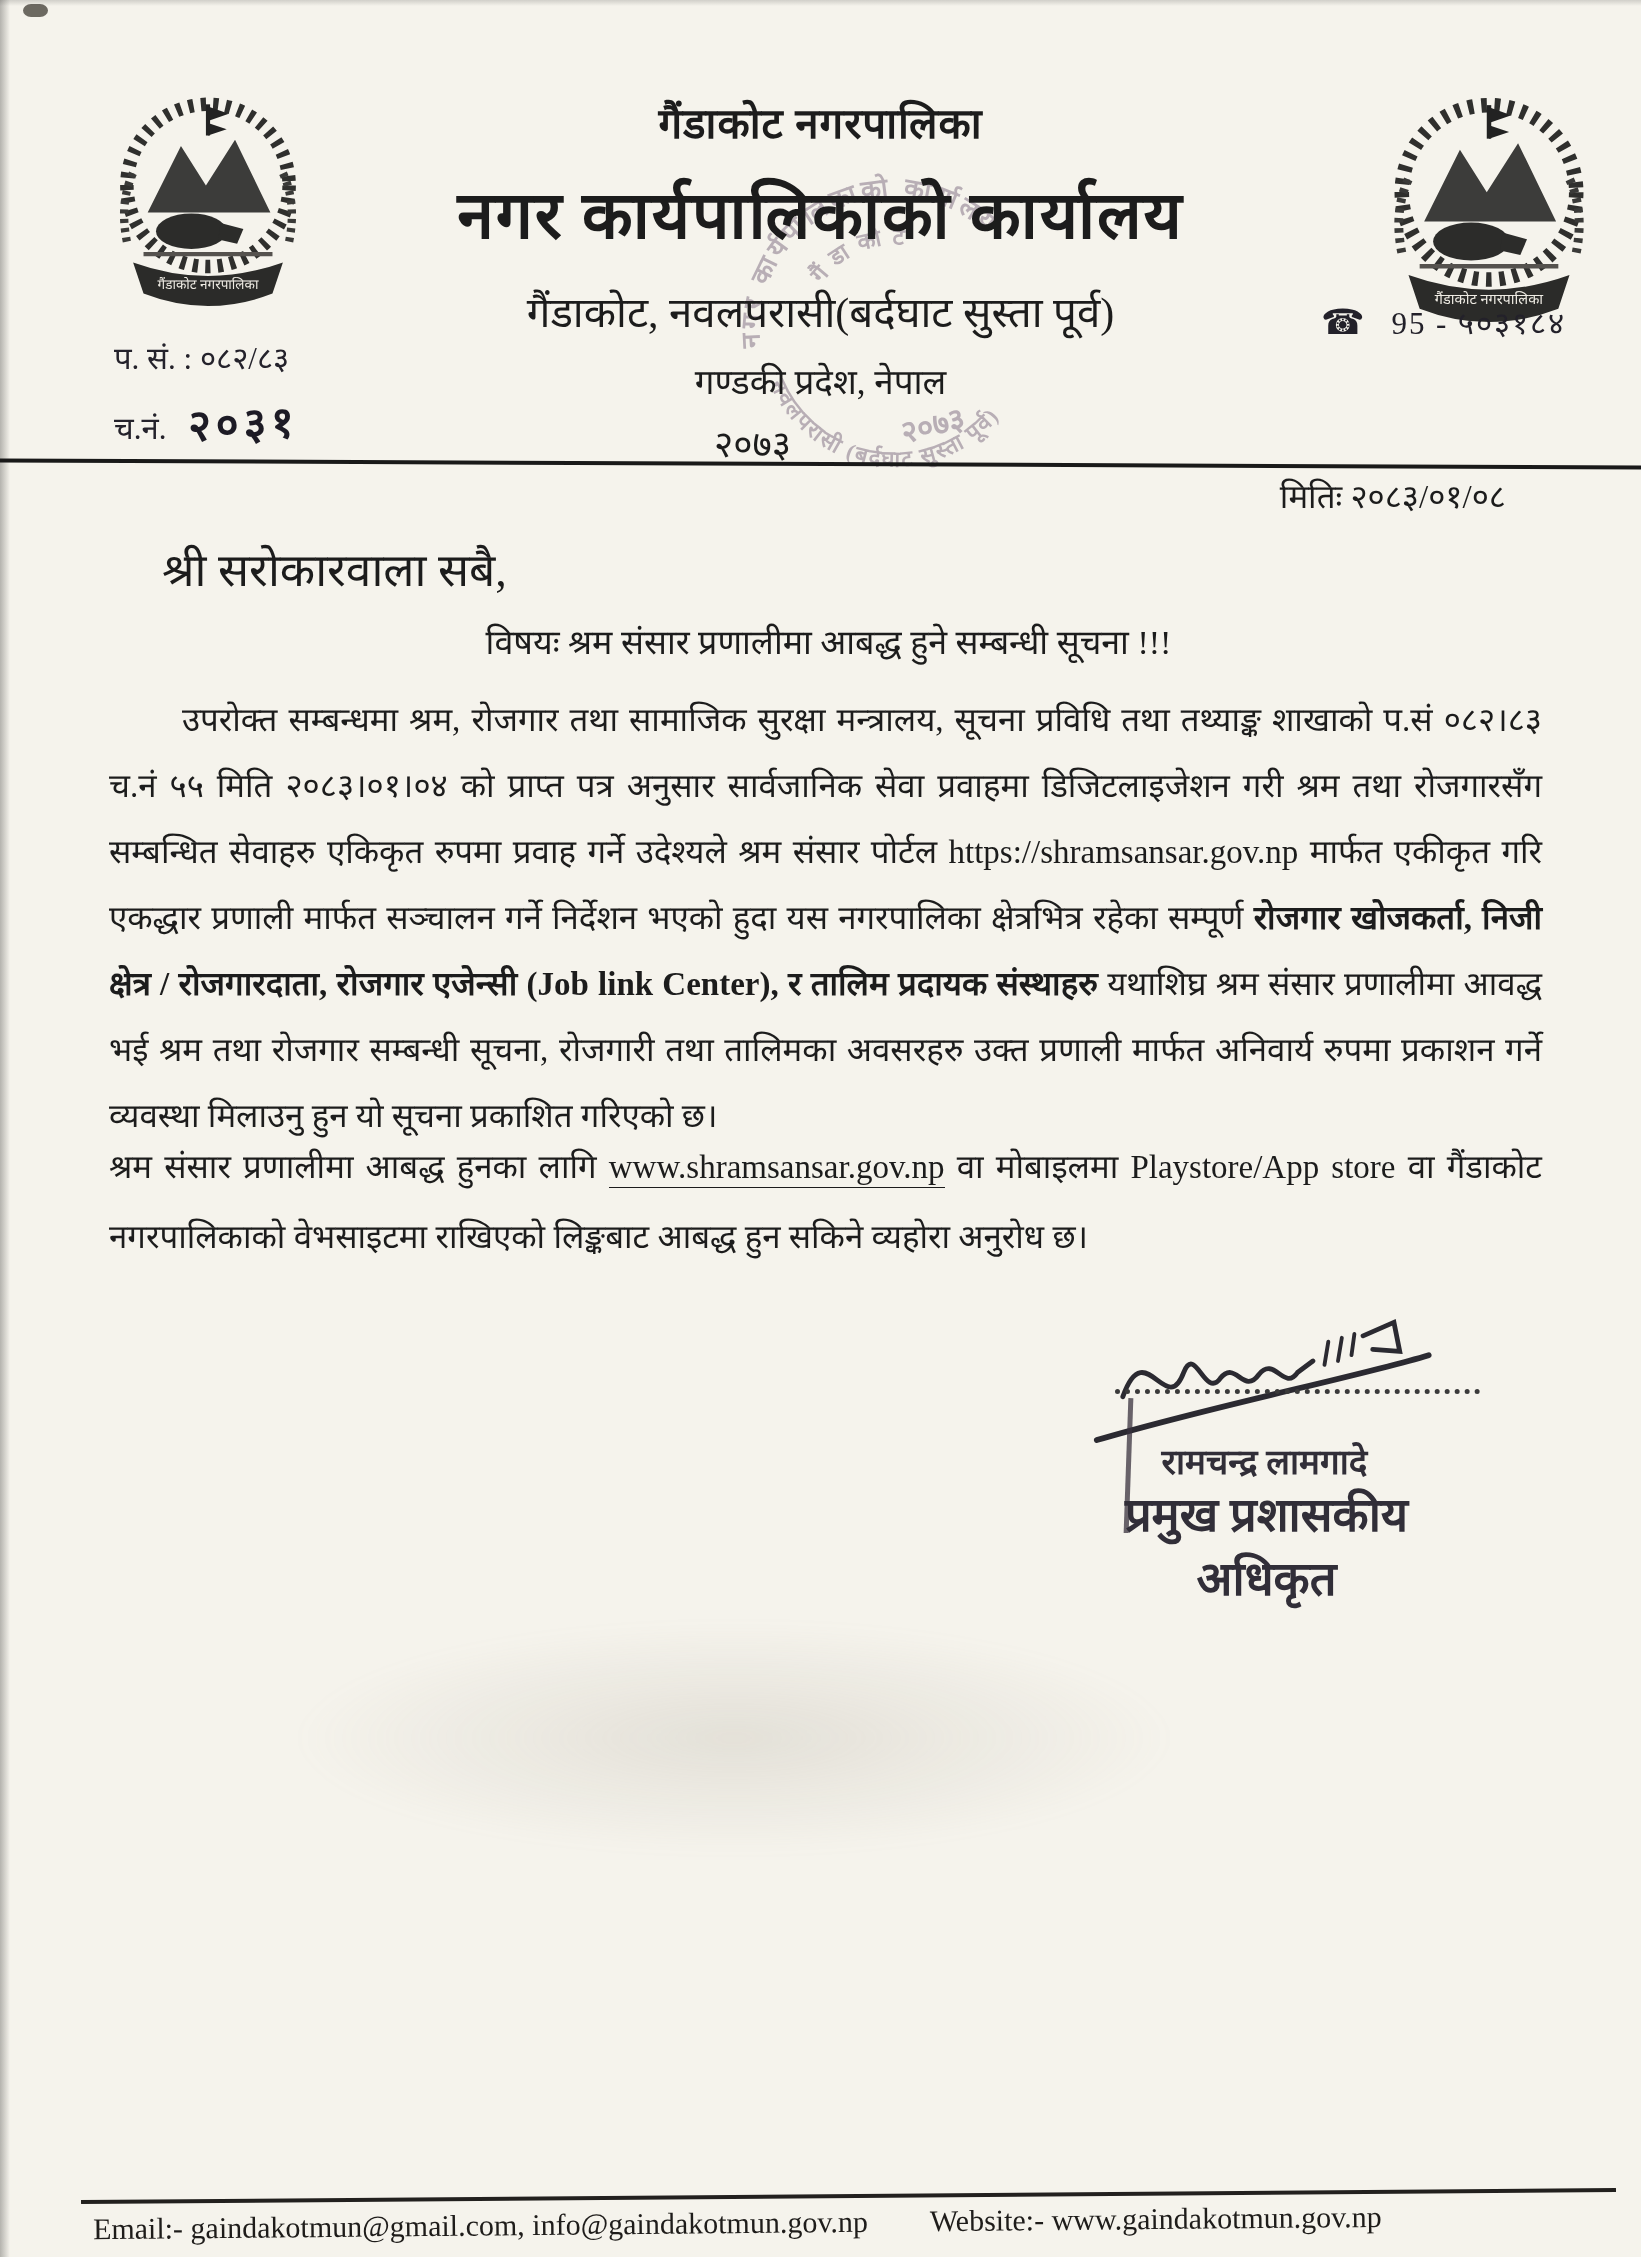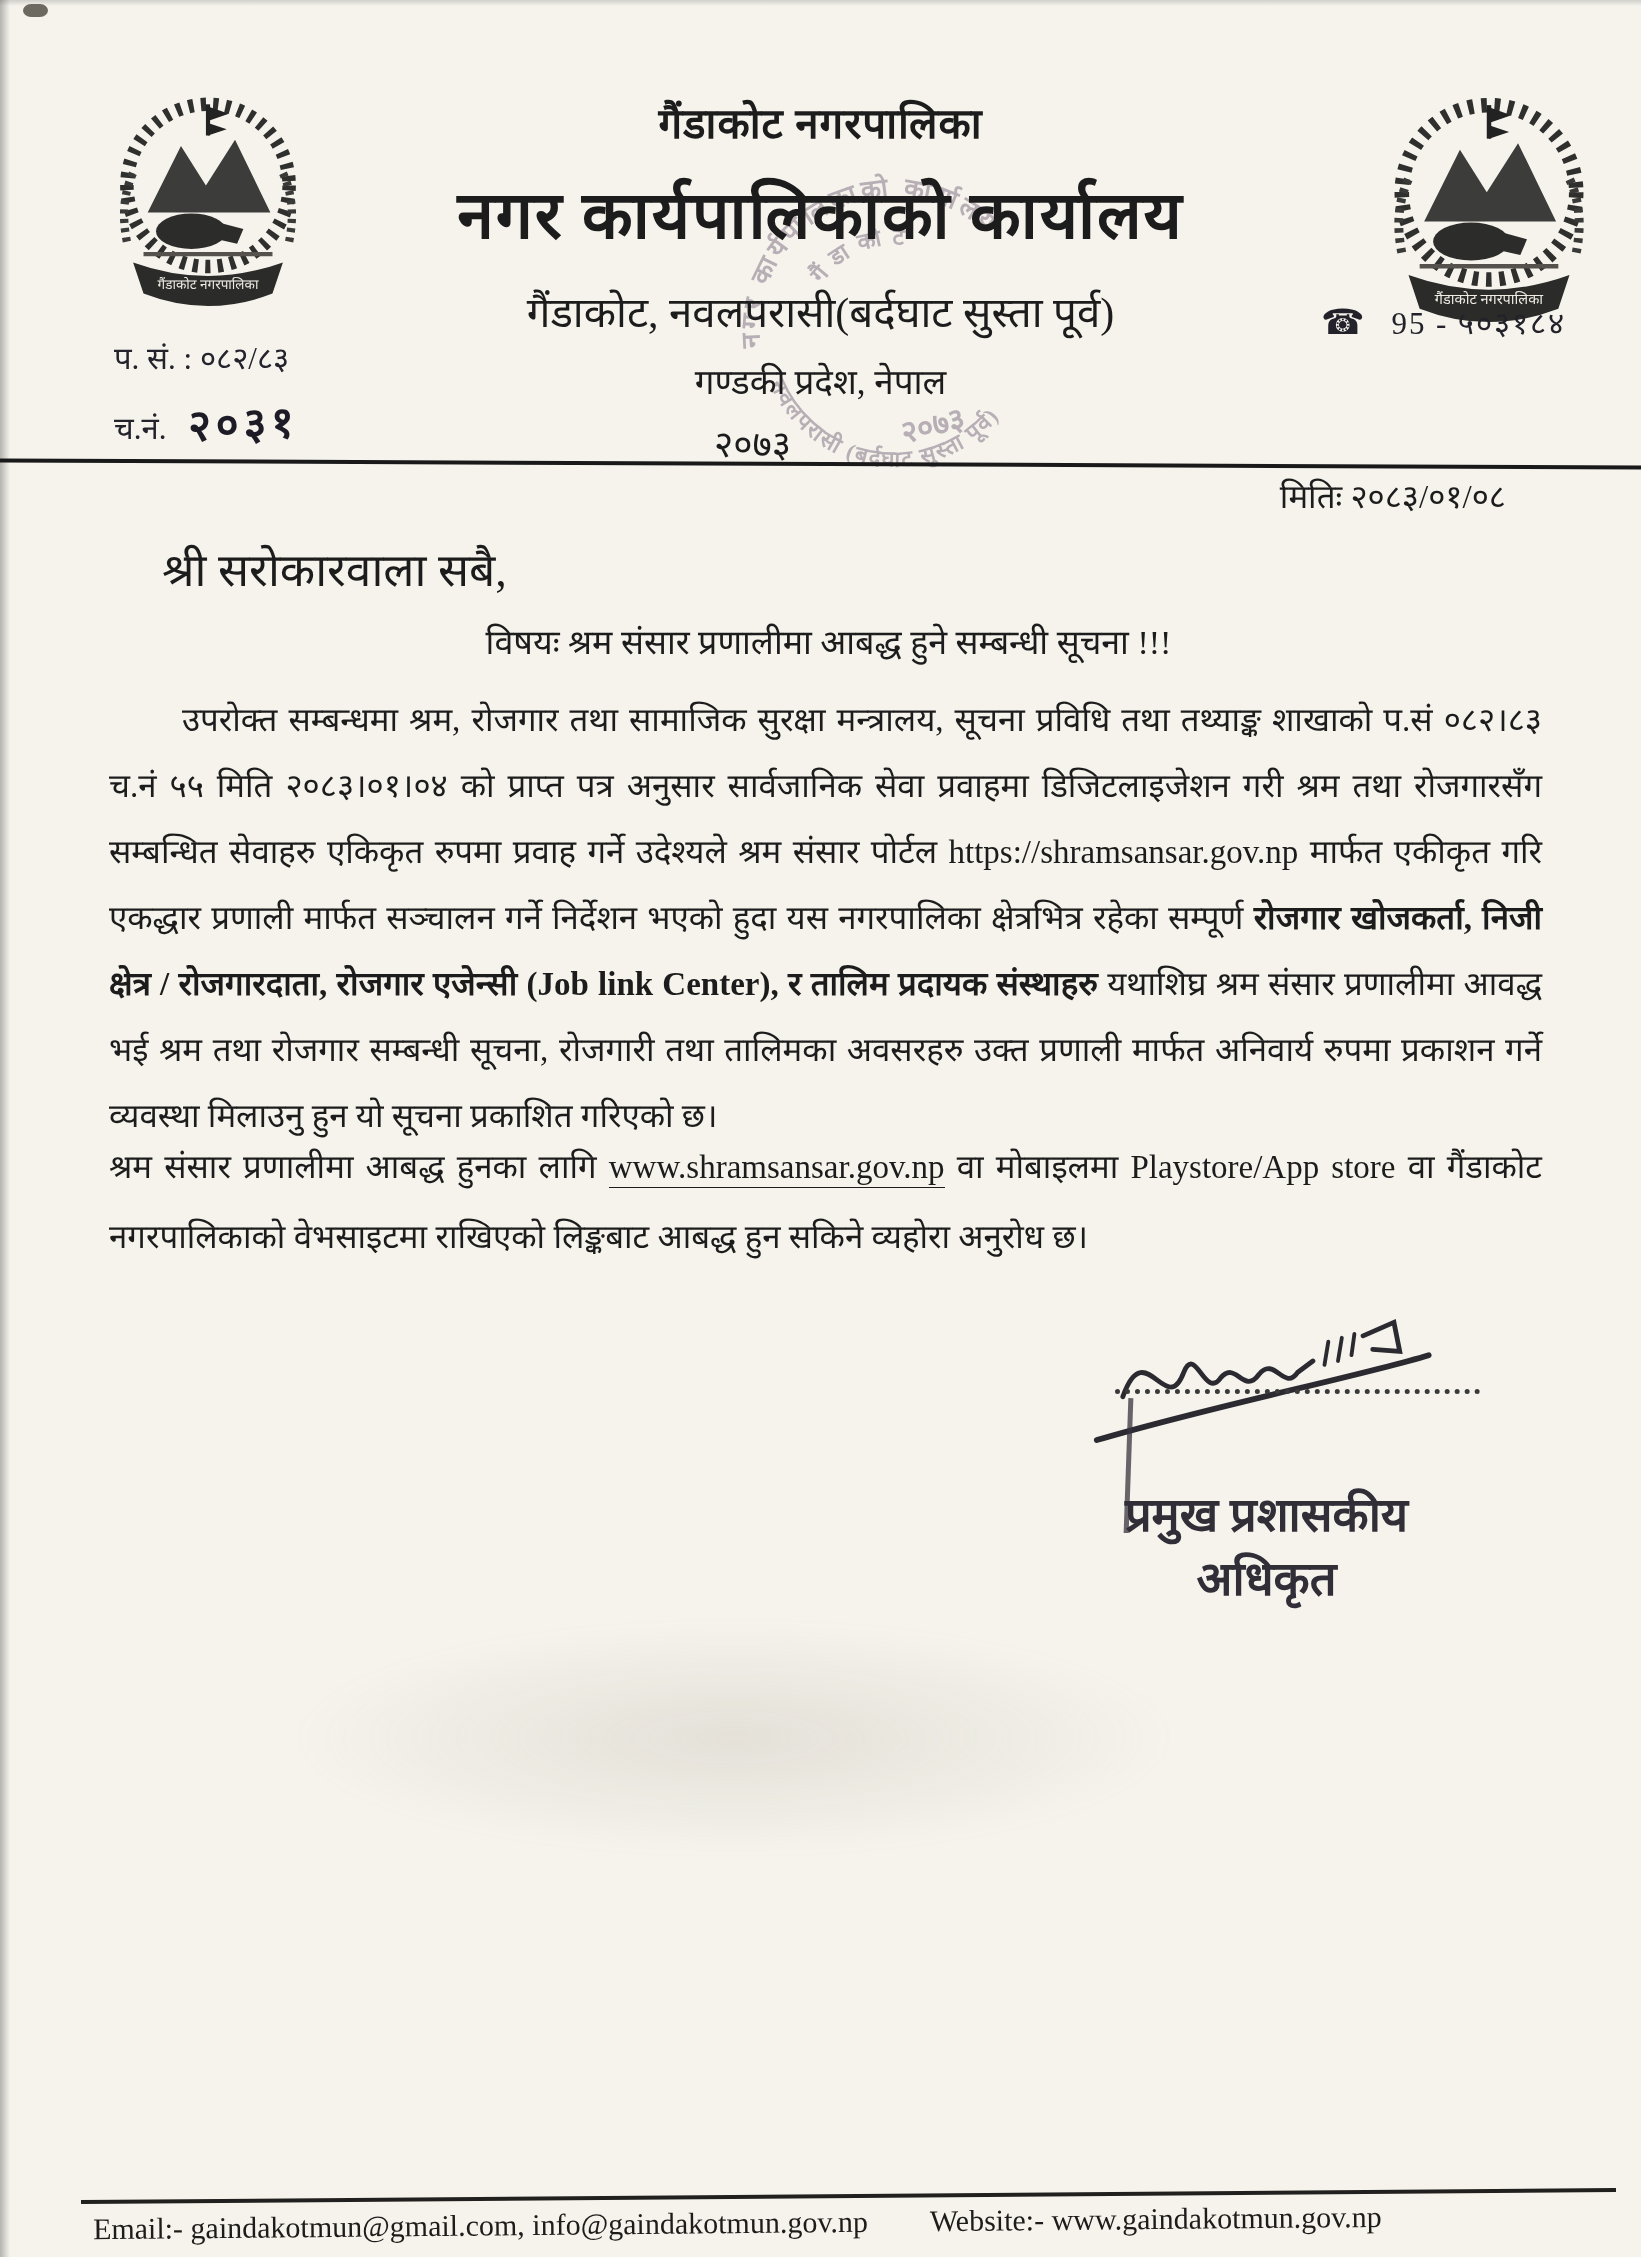--- a/index.html
+++ b/index.html
@@ -142,20 +142,21 @@
   <div class="para para2"><span>श्रम संसार प्रणालीमा आबद्ध हुनका लागि </span><span class="seg-u">www.shramsansar.gov.np</span><span> वा मोबाइलमा Playstore/App store वा गैंडाकोट नगरपालिकाको वेभसाइटमा राखिएको लिङ्कबाट आबद्ध हुन सकिने व्यहोरा अनुरोध छ।</span></div>
 
   <svg class="sig-art" width="415" height="164" viewBox="0 0 430 170">
     <path d="M35,95 C58,30 80,118 98,70 C110,40 120,98 136,76 C152,56 160,94 176,72 C192,52 202,90 216,70 L232,58" stroke="#2b2a31" stroke-width="5" fill="none" stroke-linecap="round"></path>
     <path d="M244,62 l4,-24 M258,58 l4,-24 M272,52 l3,-22" stroke="#2b2a31" stroke-width="4" fill="none" stroke-linecap="round"></path>
     <path d="M284,32 l32,-14 l6,30 l-28,-2" stroke="#2b2a31" stroke-width="5" fill="none" stroke-linecap="round"></path>
     <path d="M8,140 C130,104 280,74 352,52" stroke="#2b2a31" stroke-width="6" fill="none" stroke-linecap="round"></path>
   </svg>
   <div class="sig-dots"></div>
   <div class="sig-smudge"></div>
+  <div class="sig-name">रामचन्द्र लामगादे</div>
   <div class="sig-title">प्रमुख प्रशासकीय अधिकृत</div>
 
   <div class="footer-line"></div>
   <div class="footer">
     <span>Email:- gaindakotmun@gmail.com, info@gaindakotmun.gov.np</span>
     <span>Website:- www.gaindakotmun.gov.np</span>
   </div>
 
 </div>
 

